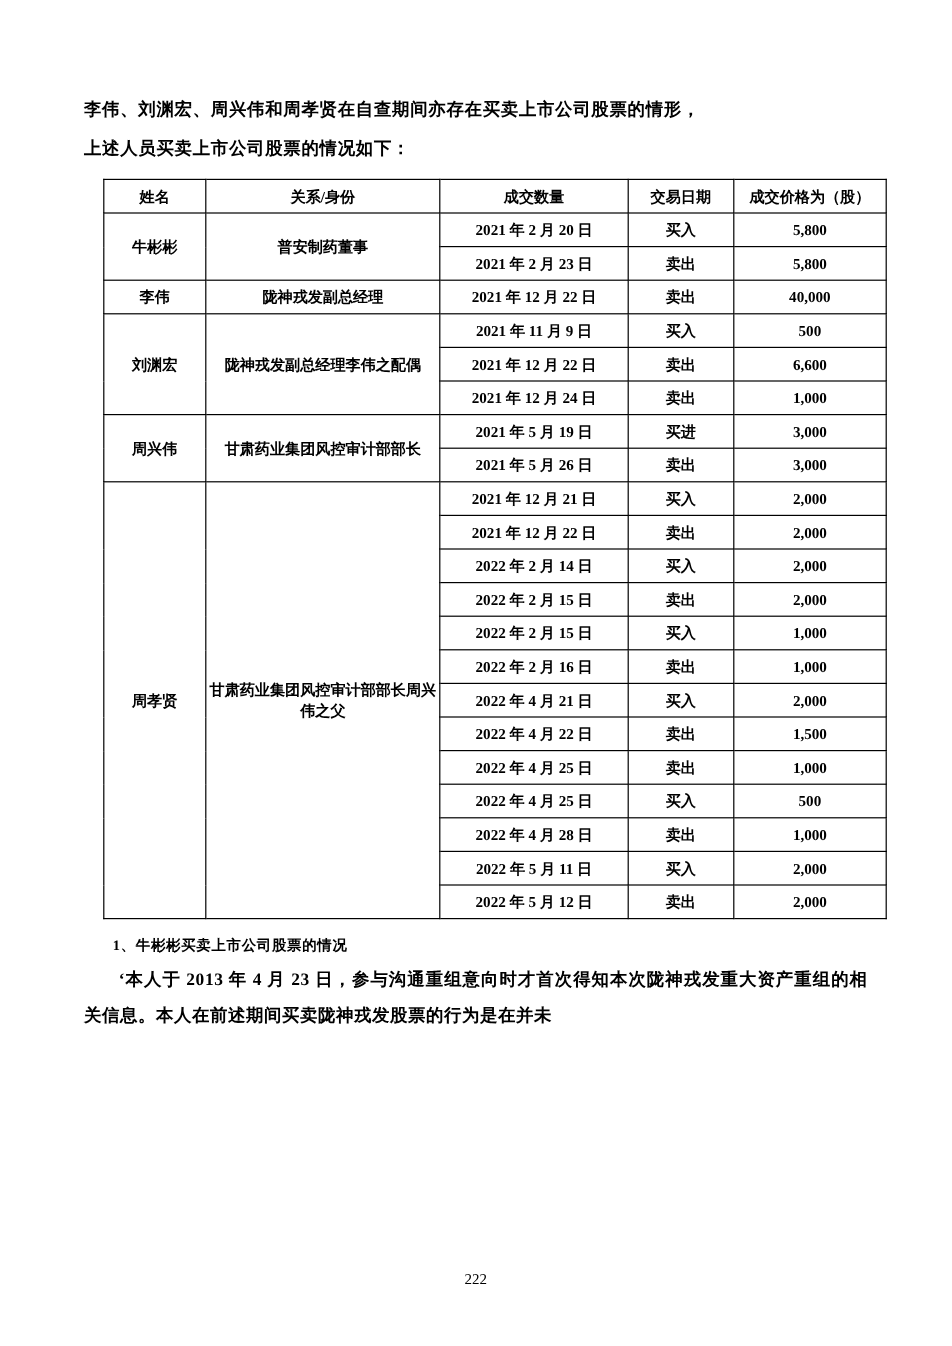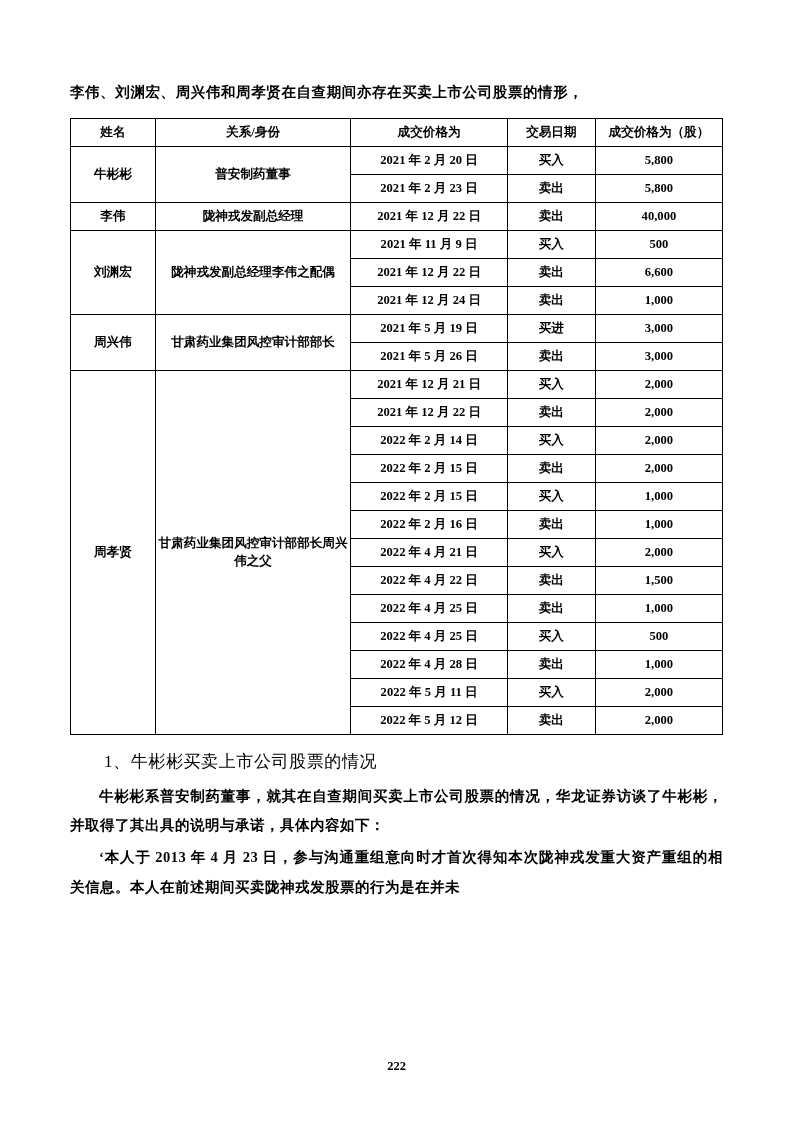--- a/index.html
+++ b/index.html
@@ -29,21 +29,21 @@
     margin: 0 0 2px 0;
     font-family: Liberation Serif, serif;
   }
   .intro {
     margin-bottom: 10px;
   }
   table.stock-table {
     border-collapse: collapse;
     width: 100%;
     table-layout: fixed;
-    margin: 4px 0 10px 0;
+    margin: 4px 0 10px 16px;
     padding-left: 33px;
   }
   table.stock-table td, table.stock-table th {
     border: 1px solid #000000;
     font-size: 12.6px;
     font-weight: bold;
     text-align: center;
     vertical-align: middle;
     padding: 3px 2px;
     line-height: 1.45;
@@ -53,22 +53,22 @@
   table.stock-table th {
     font-weight: bold;
   }
   col.c-name { width: 13%; }
   col.c-rel  { width: 30%; }
   col.c-date { width: 24%; }
   col.c-dir  { width: 13.5%; }
   col.c-qty  { width: 19.5%; }
 
   .section-head {
-    font-size: 17px;
-    font-weight: normal;
+    font-size: 12px;
+    font-weight: bold;
     letter-spacing: 0.6px;
     line-height: 2.05;
     text-indent: 2em;
     margin: 8px 0 2px 0;
   }
   .body-para {
     font-size: 14.5px;
     font-weight: bold;
     letter-spacing: 0.5px;
     line-height: 2.05;
@@ -76,46 +76,47 @@
     text-indent: 2em;
     margin: 0 0 2px 0;
   }
   .page-number {
     position: absolute;
     bottom: 48px;
     left: 0;
     width: 100%;
     text-align: center;
     font-size: 12.5px;
-    font-weight: bold;
+    font-weight: normal;
     font-family: "Liberation Serif", "DejaVu Serif", serif;
   }
 </style>
 </head>
 <body>
 
 <div class="page">
 
   <div class="intro">
     <p class="para">李伟、刘渊宏、周兴伟和周孝贤在自查期间亦存在买卖上市公司股票的情形，</p>
+    <p class="para">上述人员买卖上市公司股票的情况如下：</p>
   </div>
 
   <table class="stock-table">
     <colgroup>
       <col class="c-name">
         <col class="c-rel">
         <col class="c-date">
         <col class="c-dir">
         <col class="c-qty">
     </colgroup>
     <thead>
       <tr>
         <th>姓名</th>
         <th>关系/身份</th>
-        <th>成交价格为</th>
+        <th>成交数量</th>
         <th>交易日期</th>
         <th>成交价格为（股）</th>
       </tr>
     </thead>
     <tbody>
         <tr>
           <td rowspan="2">牛彬彬</td>
           <td rowspan="2">普安制药董事</td>
           <td>2021 年 2 月 20 日</td>
           <td>买入</td>
@@ -227,17 +228,16 @@
         <tr>
           <td>2022 年 5 月 12 日</td>
           <td>卖出</td>
           <td>2,000</td>
         </tr>
       </tbody>
   </table>
 
   <p class="section-head">1、牛彬彬买卖上市公司股票的情况</p>
 
-  <p class="body-para">牛彬彬系普安制药董事，就其在自查期间买卖上市公司股票的情况，华龙证券访谈了牛彬彬，并取得了其出具的说明与承诺，具体内容如下：</p>
   <p class="body-para">‘本人于 2013 年 4 月 23 日，参与沟通重组意向时才首次得知本次陇神戎发重大资产重组的相关信息。本人在前述期间买卖陇神戎发股票的行为是在并未</p>
 
   <div class="page-number">222</div>
 </div>
 
 </body></html>

